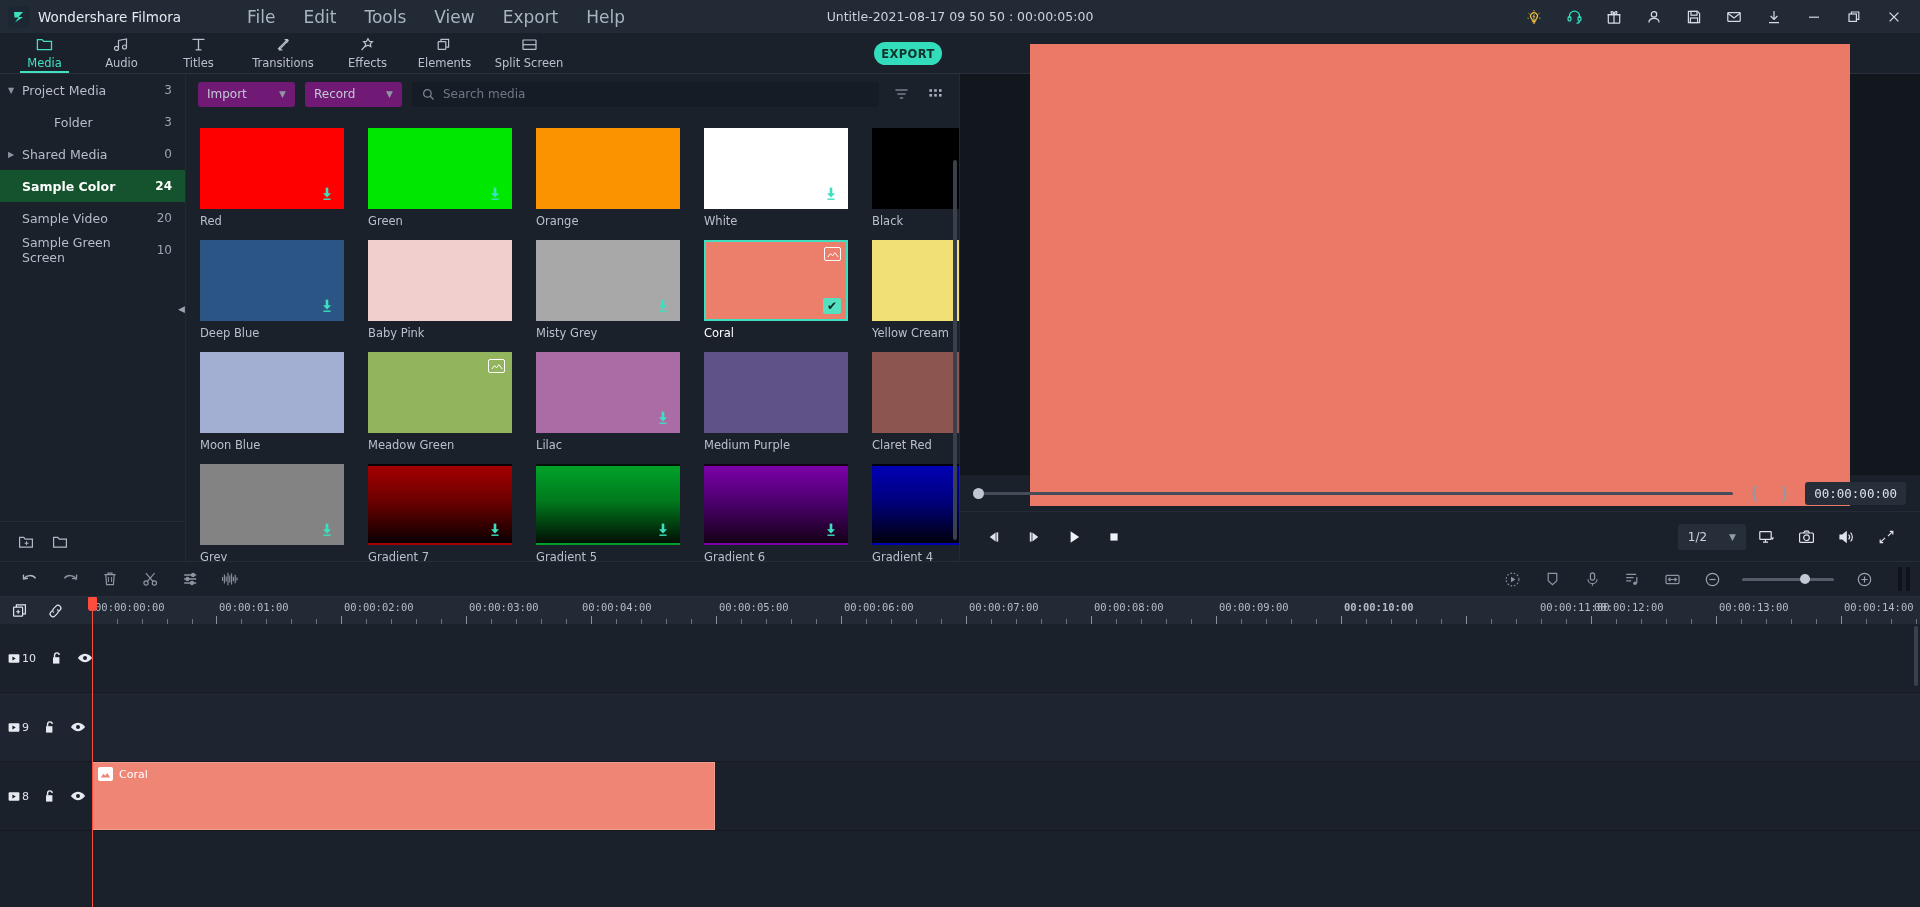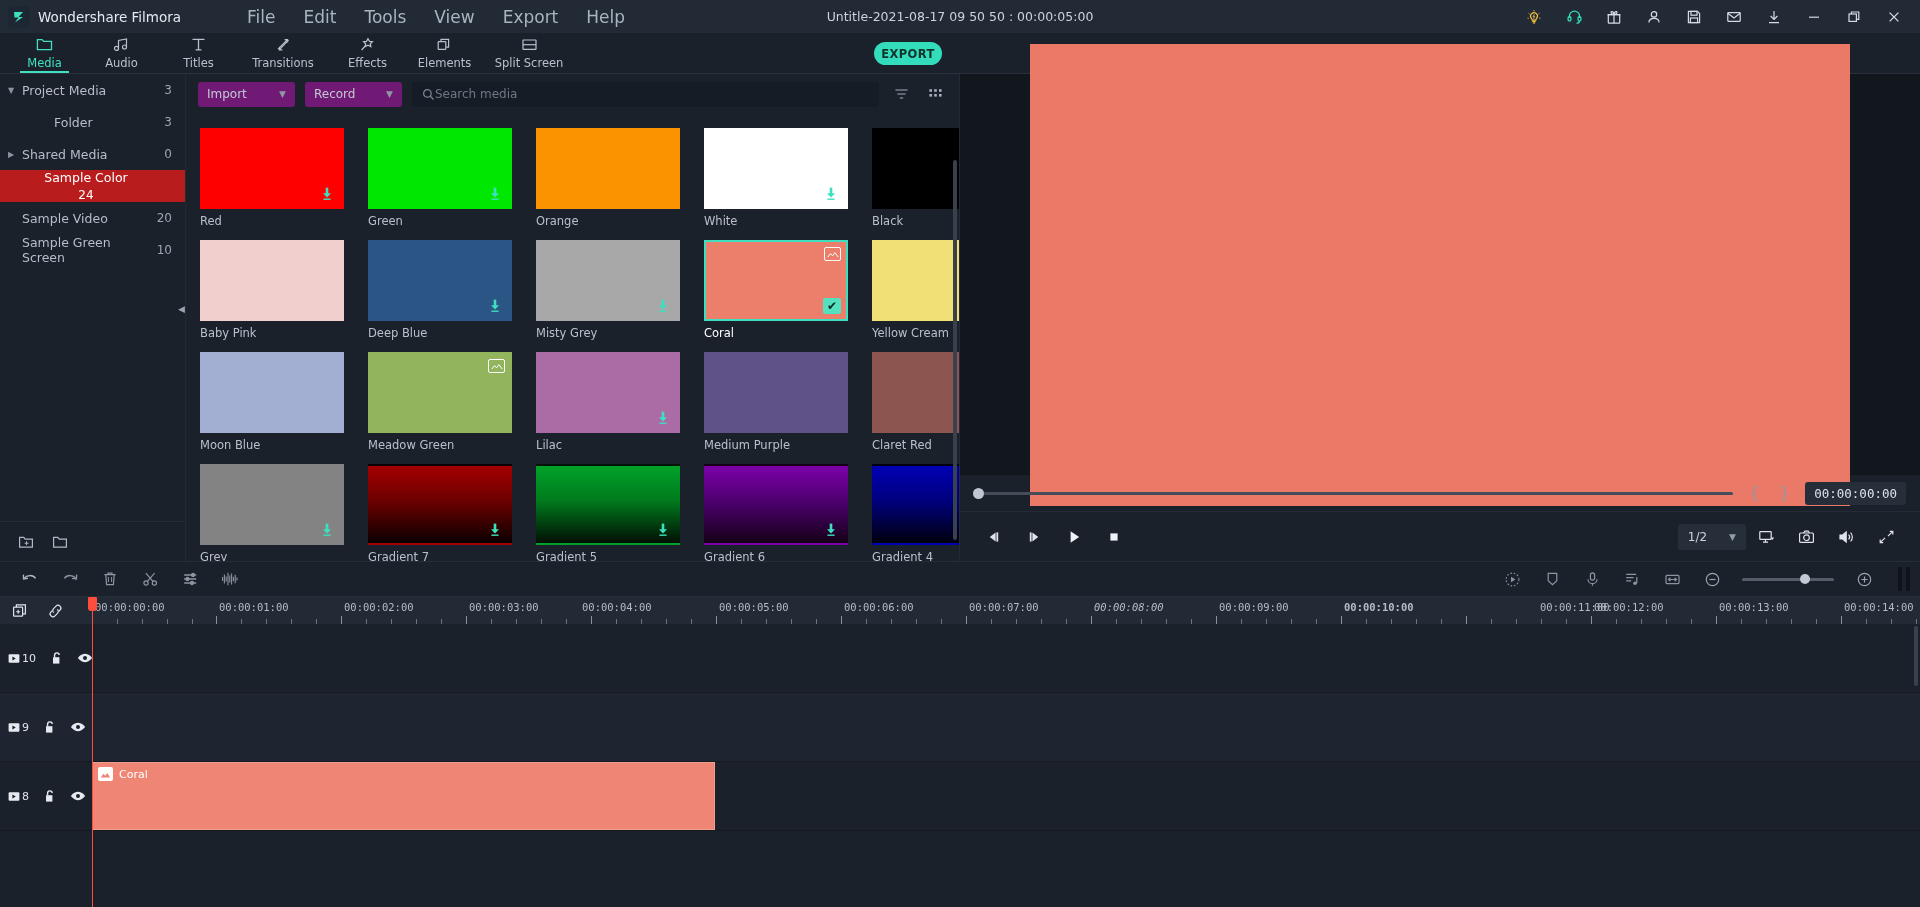--- a/index.html
+++ b/index.html
@@ -77,21 +77,21 @@
     width: 186px; background: #1b212b; position: relative;
     border-right: 1px solid #232a35;
   }
   .side-item {
     height: 32px; display:flex; align-items:center; font-size: 12.5px;
     color:#b7bec9; padding-right: 13px; cursor: default; position: relative;
   }
   .side-item .arrow { width: 22px; text-align:center; font-size:8px; color:#8b94a1; }
   .side-item .lbl { flex: 1; }
   .side-item .cnt { font-size: 12px; color:#9ea6b2; }
-  .side-item.selected { background:#b91c1c; color:#fff; font-weight: normal; flex-direction: column; }
+  .side-item.selected { background:#14532d; color:#fff; font-weight: bold; }
   .side-item.selected .cnt { color:#fff; }
   .side-item.indent .lbl { padding-left: 32px; }
   .side-item.noarrow .arrow { visibility: hidden; }
   .sidebar-footer {
     position:absolute; bottom:0; left:0; right:0; height: 40px;
     display:flex; align-items:center; gap: 16px; padding-left: 18px;
     border-top: 1px solid #242b36;
   }
   .collapse-handle {
     position:absolute; right:-1px; top: 222px; width: 9px; height: 26px;
@@ -108,21 +108,21 @@
     height: 40px; display:flex; align-items:center; padding: 0 12px; gap: 10px;
   }
   .dropdown {
     height: 25px; min-width: 97px; background: #701a75; border-radius: 3px;
     display:flex; align-items:center; justify-content: space-between;
     padding: 0 9px; font-size: 12px; color:#c2c9d3; cursor: default;
   }
   .dropdown .cv { font-size: 9px; color:#8f98a5; }
   .searchbox {
     flex: 1; height: 25px; background: #161c25; border-radius: 3px;
-    display:flex; align-items:center; padding: 0 10px; gap: 0;
+    display:flex; align-items:center; padding: 0 10px; gap: 8px;
   }
   .searchbox .ph { font-size: 12px; color:#6f7885; }
   .tb2 { width: 24px; height:24px; display:flex; align-items:center; justify-content:center; }
 
   .grid-wrap {
     position: absolute; top: 40px; left: 0; right: 0; bottom: 0;
     overflow: hidden;
   }
   .grid {
     display: grid; grid-template-columns: repeat(5, 144px);
@@ -527,34 +527,34 @@
                 </svg>
               </div>
             </div>
             <div class="cell-label">White</div>
           </div>
           <div class="cell">
             <div class="thumb" style="background: rgb(0, 0, 0);"></div>
             <div class="cell-label">Black</div>
           </div>
           <div class="cell">
-            <div class="thumb" style="background: rgb(240, 207, 205);"></div>
-            <div class="cell-label">Baby Pink</div>
-          </div>
-          <div class="cell">
             <div class="thumb" style="background: rgb(43, 85, 132);">
               <div class="dl-badge">
                 <svg width="16" height="16" viewBox="0 0 16 16" fill="none">
                   <path d="M8 1.6v8" stroke="#3ddfbf" stroke-width="2.6"></path>
                   <path d="M4 7.2L8 11.4l4-4.2z" fill="#3ddfbf"></path>
                   <path d="M4.4 13.2h7.2" stroke="#3ddfbf" stroke-width="1.4"></path>
                 </svg>
               </div>
             </div>
             <div class="cell-label">Deep Blue</div>
+          </div>
+          <div class="cell">
+            <div class="thumb" style="background: rgb(240, 207, 205);"></div>
+            <div class="cell-label">Baby Pink</div>
           </div>
           <div class="cell">
             <div class="thumb" style="background: rgb(168, 168, 168);">
               <div class="dl-badge">
                 <svg width="16" height="16" viewBox="0 0 16 16" fill="none">
                   <path d="M8 1.6v8" stroke="#3ddfbf" stroke-width="2.6"></path>
                   <path d="M4 7.2L8 11.4l4-4.2z" fill="#3ddfbf"></path>
                   <path d="M4.4 13.2h7.2" stroke="#3ddfbf" stroke-width="1.4"></path>
                 </svg>
               </div>
@@ -889,21 +889,21 @@
       <div class="tick" style="left: 774px;"></div>
       <div class="tick" style="left: 799px;"></div>
       <div class="tick" style="left: 824px;"></div>
       <div class="tick" style="left: 849px;"></div>
       <div class="tick-lbl" style="left: 877px;">00:00:07:00</div>
       <div class="tick major" style="left: 874px;"></div>
       <div class="tick" style="left: 899px;"></div>
       <div class="tick" style="left: 924px;"></div>
       <div class="tick" style="left: 949px;"></div>
       <div class="tick" style="left: 974px;"></div>
-      <div class="tick-lbl" style="left: 1002px; font-style: italic;">00:00:08:00</div>
+      <div class="tick-lbl" style="left: 1002px;">00:00:08:00</div>
       <div class="tick major" style="left: 999px;"></div>
       <div class="tick" style="left: 1024px;"></div>
       <div class="tick" style="left: 1049px;"></div>
       <div class="tick" style="left: 1074px;"></div>
       <div class="tick" style="left: 1099px;"></div>
       <div class="tick-lbl" style="left: 1127px;">00:00:09:00</div>
       <div class="tick major" style="left: 1124px;"></div>
       <div class="tick" style="left: 1149px;"></div>
       <div class="tick" style="left: 1174px;"></div>
       <div class="tick" style="left: 1199px;"></div>

